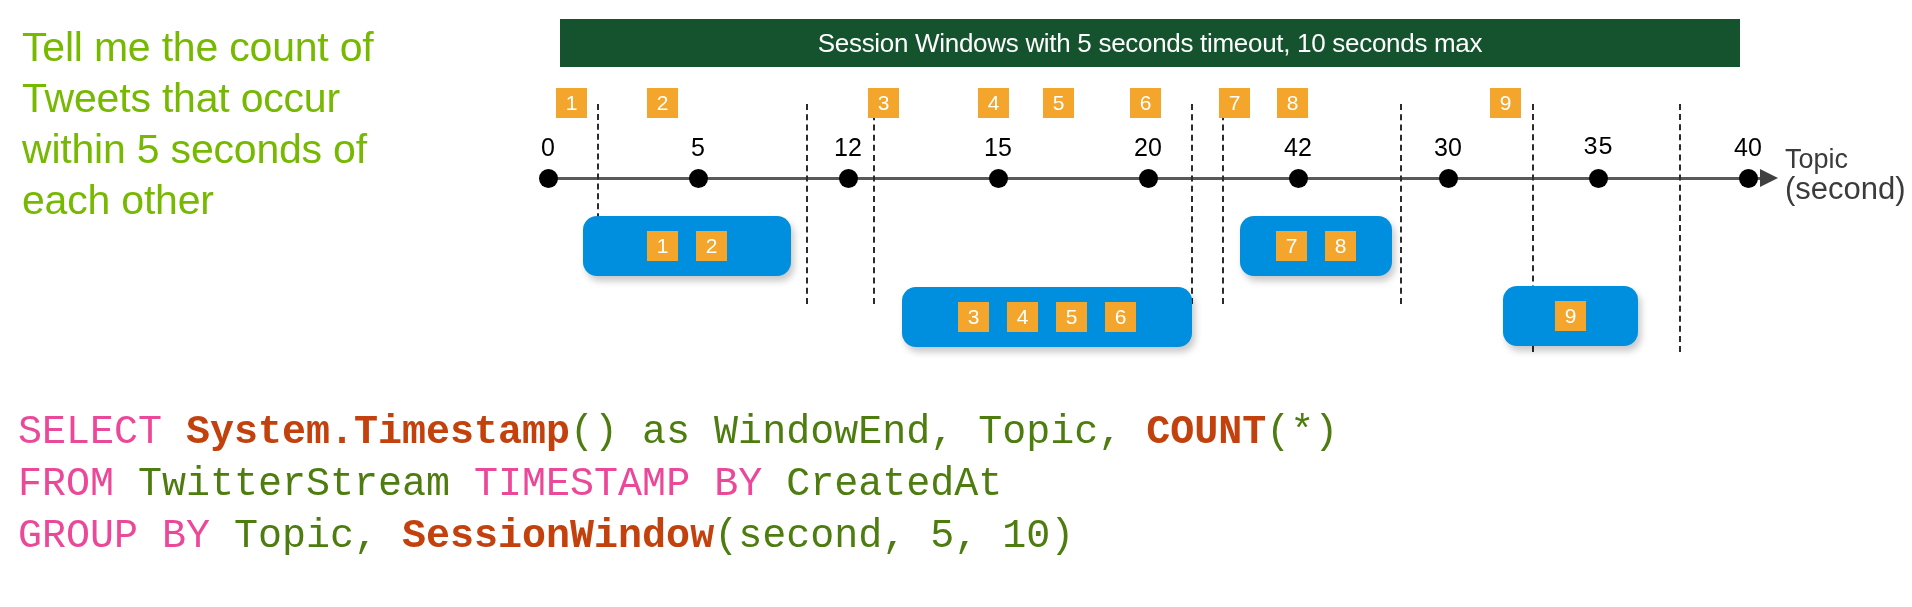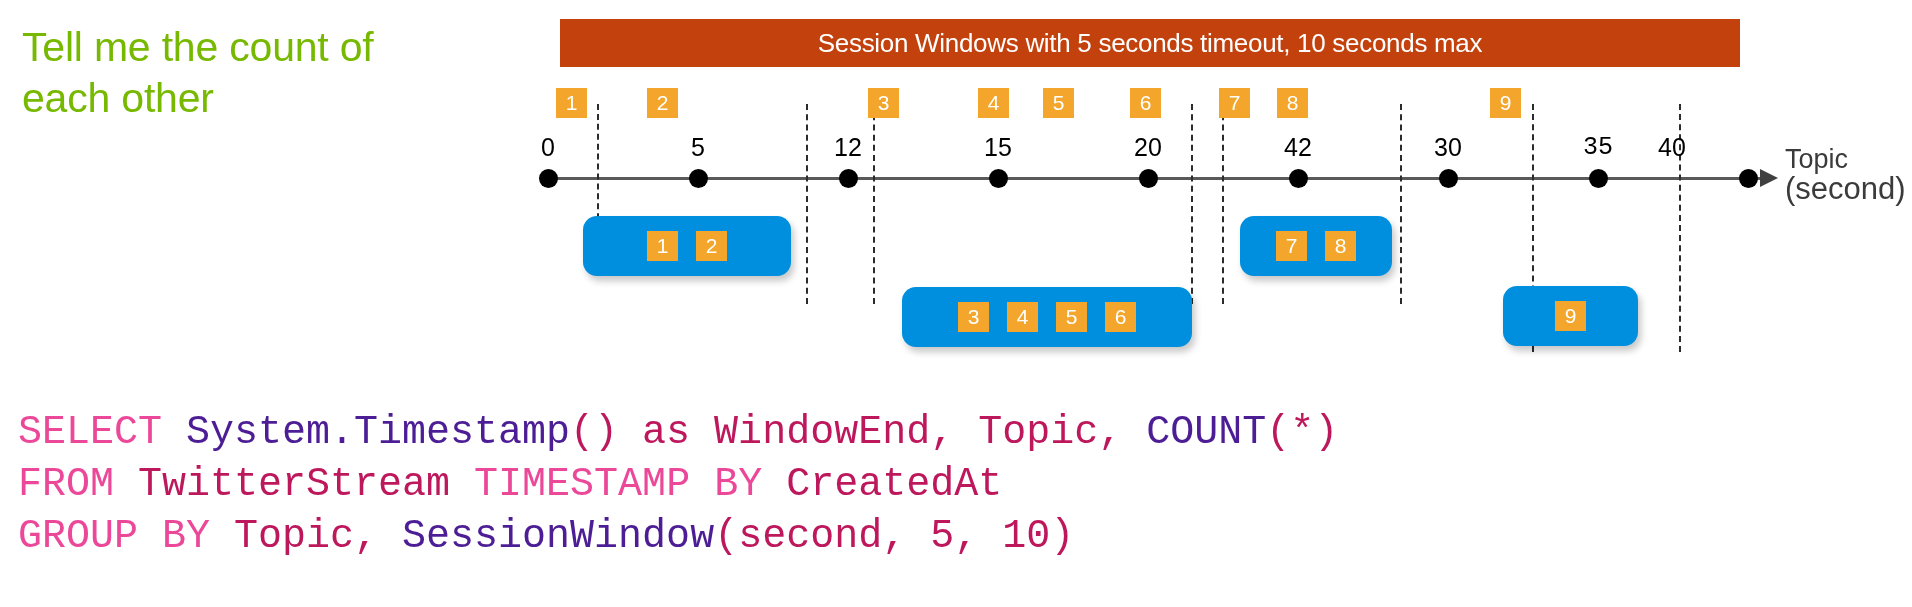--- a/index.html
+++ b/index.html
@@ -15,21 +15,21 @@
     position:absolute;left:22px;top:22px;width:420px;
     color:#76B900;font-size:41px;line-height:51px;
     font-family:"Liberation Sans",sans-serif;font-weight:400;
     letter-spacing:-0.2px;
   }
   .question div{white-space:nowrap;}
 
   
   .banner{
     position:absolute;left:560px;top:19px;width:1180px;height:48px;
-    background:#c2410c;
+    background:#14532d;
   }
   .banner-title{
     position:absolute;left:0;top:0;width:100%;height:48px;
     display:flex;align-items:center;justify-content:center;
     color:#ffffff;font-size:26px;font-weight:300;
     font-family:"Liberation Sans",sans-serif;letter-spacing:-0.3px;
   }
 
   
   .axis-line{
@@ -83,30 +83,32 @@
   }
   .time-caption .sub{font-size:31px;}
 
   
   .sql{
     position:absolute;left:18px;top:407px;
     font-family:"Liberation Mono","DejaVu Sans Mono",monospace;
     font-size:40px;line-height:52px;white-space:pre;
   }
   .sql .kw{color:#ec4899;}
-  .sql .fn{color:#4c1d95;}
-  .sql .id{color:#be185d;}
+  .sql .fn{color:#c2410c;font-weight:bold;}
+  .sql .id{color:#4d7c0f;}
 </style>
 </head>
 <body>
 
 <div id="stage">
 
   <div class="question">
     <div>Tell me the count of</div>
+    <div>Tweets that occur</div>
+    <div>within 5 seconds of</div>
     <div>each other</div>
   </div>
 
   <div class="banner">
     <div class="banner-title">Session Windows with 5 seconds timeout, 10 seconds max</div>
   </div>
 
   <div>
     <div class="axis-line"></div>
     <div class="axis-arrow"></div>
@@ -132,21 +134,21 @@
         <div class="tick-label" style="left: 998px; text-align: right;">15</div>
         <div class="tick-dot" style="left: 1139px;"></div>
         <div class="tick-label" style="left: 1148px;">20</div>
         <div class="tick-dot" style="left: 1289px;"></div>
         <div class="tick-label" style="left: 1298px;">42</div>
         <div class="tick-dot" style="left: 1439px;"></div>
         <div class="tick-label" style="left: 1448px;">30</div>
         <div class="tick-dot" style="left: 1589px;"></div>
         <div class="tick-label" style="left: 1598px; font-family: Liberation Mono, monospace;">35</div>
         <div class="tick-dot" style="left: 1739px;"></div>
-        <div class="tick-label" style="left: 1672px;">40</div>
+        <div class="tick-label" style="left: 1748px;">40</div>
       </div>
     <div id="event-badges">
         <div class="badge badge-top" style="left: 556px;">1</div>
         <div class="badge badge-top" style="left: 647px;">2</div>
         <div class="badge badge-top" style="left: 868px;">3</div>
         <div class="badge badge-top" style="left: 978px;">4</div>
         <div class="badge badge-top" style="left: 1043px;">5</div>
         <div class="badge badge-top" style="left: 1130px;">6</div>
         <div class="badge badge-top" style="left: 1219px;">7</div>
         <div class="badge badge-top" style="left: 1277px;">8</div>

